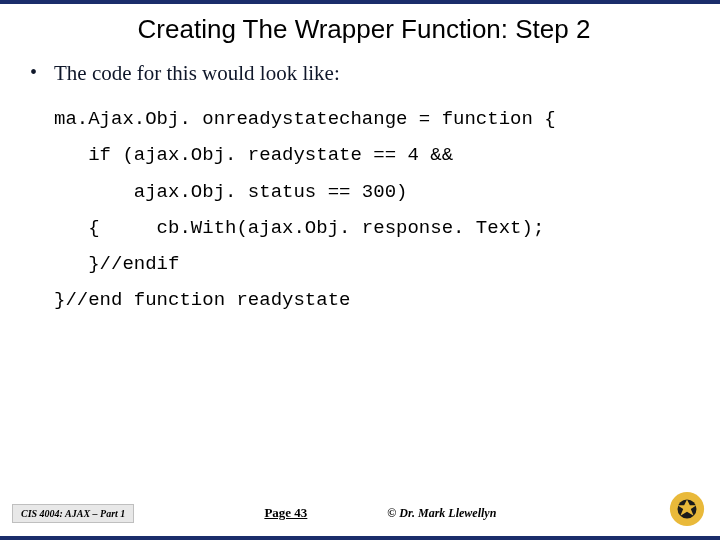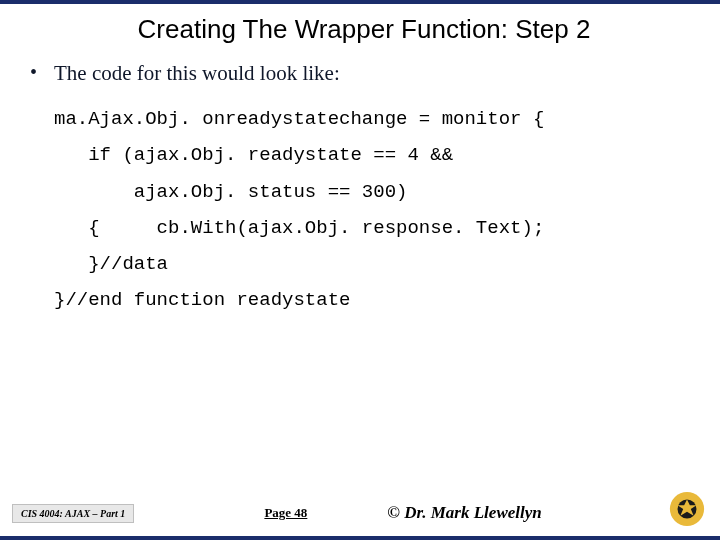--- a/index.html
+++ b/index.html
@@ -76,21 +76,21 @@
     color: #000;
   }
   .footer .page {
     margin-left: 130px;
     font-size: 13px;
     font-weight: bold;
     text-decoration: underline;
   }
   .footer .copy {
     margin-left: 80px;
-    font-size: 17px;
+    font-size: 12px;
     font-style: italic;
     font-weight: bold;
   }
   .logo {
     position: absolute;
     right: 14px;
     bottom: 8px;
     width: 38px;
     height: 38px;
   }
@@ -100,32 +100,32 @@
 
 <div class="slide">
 
   <h1 class="title">Creating The Wrapper Function: Step 2</h1>
 
   <div class="body">
     <ul class="bullets">
       <li>The code for this would look like:</li>
     </ul>
 
-    <div class="codeblock"><span>ma.Ajax.Obj. onreadystatechange = monitor {</span>
+    <div class="codeblock"><span>ma.Ajax.Obj. onreadystatechange = function {</span>
 <span>   if (ajax.Obj. readystate == 4 &amp;&amp;</span>
 <span>       ajax.Obj. status == 300)</span>
 <span>   {     cb.With(ajax.Obj. response. Text);</span>
-<span>   }//data</span>
+<span>   }//endif</span>
 <span>}//end function readystate</span></div>
 
   </div>
 
   <div class="footer">
     <span class="course">CIS 4004: AJAX – Part 1</span>
-    <span class="page">Page 48</span>
+    <span class="page">Page 43</span>
     <span class="copy">© Dr. Mark Llewellyn</span>
   </div>
 
   <svg class="logo" viewBox="0 0 40 40">
     <circle cx="20" cy="20" r="18" fill="#e9b93a"></circle>
     <circle cx="20" cy="20" r="10" fill="#1b1b1b"></circle>
     <path d="M20 10 L23 16 L30 16 L24 20 L27 27 L20 23 L13 27 L16 20 L10 16 L17 16 Z" fill="#e9b93a"></path>
   </svg>
 
 </div>

